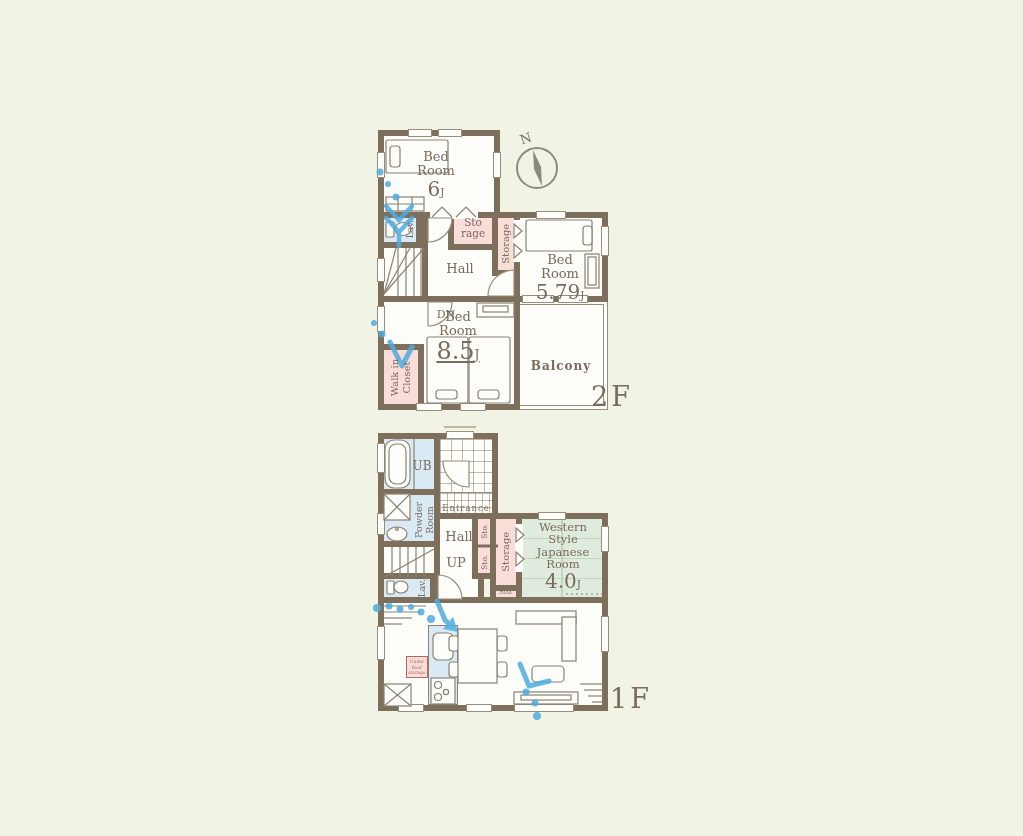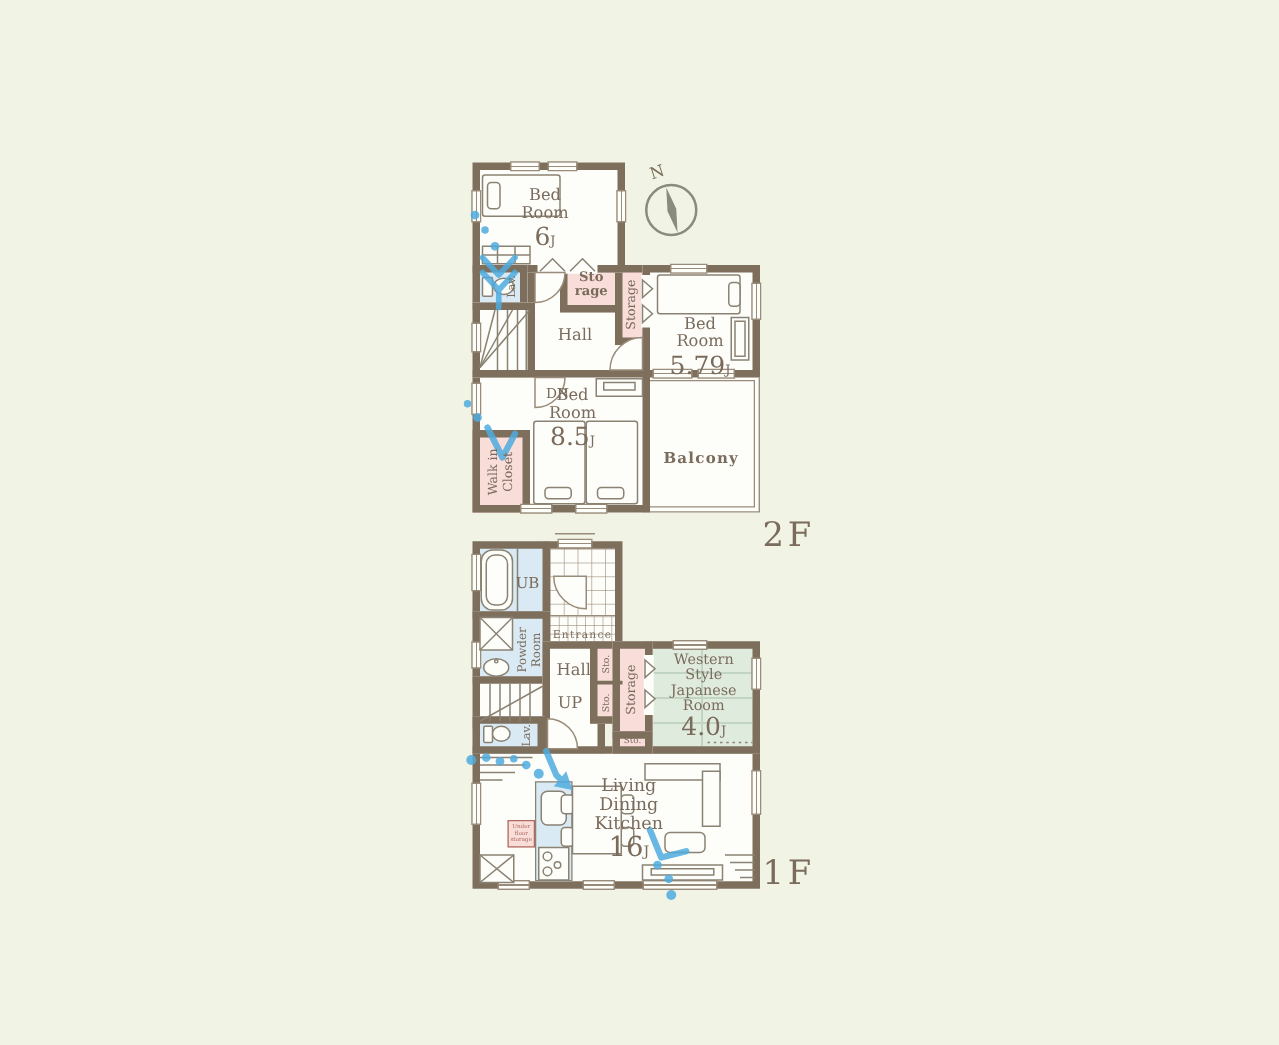--- a/index.html
+++ b/index.html
@@ -284,46 +284,46 @@
   <div class="lbl" style="left:408px;top:150px;width:56px;font-size:13px;">
     <div>Bed</div>
     <div>Room</div>
     <div style="font-size:20px;margin-top:1px;"><span>6</span><span class="unit">J</span></div>
   </div>
   <div class="lbl flex" style="left:402px;top:216px;width:16px;height:26px;">
     <div class="rot" style="font-size:9px;">Lav.</div>
   </div>
   <div class="lbl" style="left:440px;top:262px;width:40px;font-size:13px;">Hall</div>
   <div class="lbl" style="left:430px;top:277px;width:32px;font-size:11px;margin-top:32px;">DN</div>
-  <div class="lbl" style="left:450px;top:217px;width:46px;font-size:10.5px;font-weight:bold;">
+  <div class="lbl" style="left:450px;top:217px;width:46px;font-size:10.5px;">
     <div>Sto</div>
     <div>rage</div>
   </div>
   <div class="lbl flex" style="left:494px;top:218px;width:24px;height:52px;">
     <div class="rot" style="font-size:10px;">Storage</div>
   </div>
   <div class="lbl" style="left:520px;top:253px;width:80px;font-size:13px;">
     <div>Bed</div>
     <div>Room</div>
     <div style="font-size:20px;margin-top:1px;"><span>5.79</span><span class="unit">J</span></div>
   </div>
   <div class="lbl" style="left:420px;top:310px;width:76px;font-size:13px;">
     <div>Bed</div>
     <div>Room</div>
-    <div style="font-size:20px;margin-top:1px;"><span>8.5</span><span class="unit">J</span></div>
+    <div style="font-size:24px;margin-top:1px;text-decoration:underline;"><span>8.5</span><span class="unit">J</span></div>
   </div>
   <div class="lbl flex" style="left:380px;top:350px;width:42px;height:54px;">
     <div class="rot" style="font-size:10px;">
       <div>Walk in</div>
       <div>Closet</div>
     </div>
   </div>
   <div class="lbl" style="left:526px;top:360px;width:70px;font-size:12px;letter-spacing:1px;font-weight:bold;">Balcony</div>
   <div class="lbl" style="left:518px;top:132px;width:16px;font-size:13px;transform:rotate(-18deg);">N</div>
-  <div class="tag" style="left:610px;top:381px;margin-top:32px;">2F</div>
+  <div class="tag" style="left:591px;top:381px;">2F</div>
 
   <div class="lbl" style="left:408px;top:460px;width:28px;font-size:12px;">UB</div>
   <div class="lbl flex" style="left:412px;top:496px;width:26px;height:48px;">
     <div class="rot" style="font-size:9.5px;">
       <div>Powder</div>
       <div>Room</div>
     </div>
   </div>
   <div class="lbl" style="left:436px;top:504px;width:60px;font-size:8.5px;letter-spacing:1px;text-align:center;">Entrance</div>
   <div class="lbl" style="left:438px;top:530px;width:42px;font-size:13px;">Hall</div>
@@ -341,21 +341,15 @@
     <div class="rot" style="font-size:10px;">Storage</div>
   </div>
   <div class="lbl" style="left:492px;top:589px;width:28px;font-size:7px;">Sto.</div>
   <div class="lbl" style="left:524px;top:521px;width:78px;font-size:11.5px;">
     <div>Western</div>
     <div>Style</div>
     <div>Japanese</div>
     <div>Room</div>
     <div style="font-size:20px;"><span>4.0</span><span class="unit">J</span></div>
   </div>
-  <div class="lbl" style="left:461px;top:622px;width:84px;font-size:14px;">
-    <div>Living</div>
-    <div>Dining</div>
-    <div>Kitchen</div>
-    <div style="font-size:22px;"><span>16</span><span class="unit">J</span></div>
-  </div>
   <div class="tag" style="left:610px;top:683px;">1F</div>
 
 </div>
 
 </body></html>

